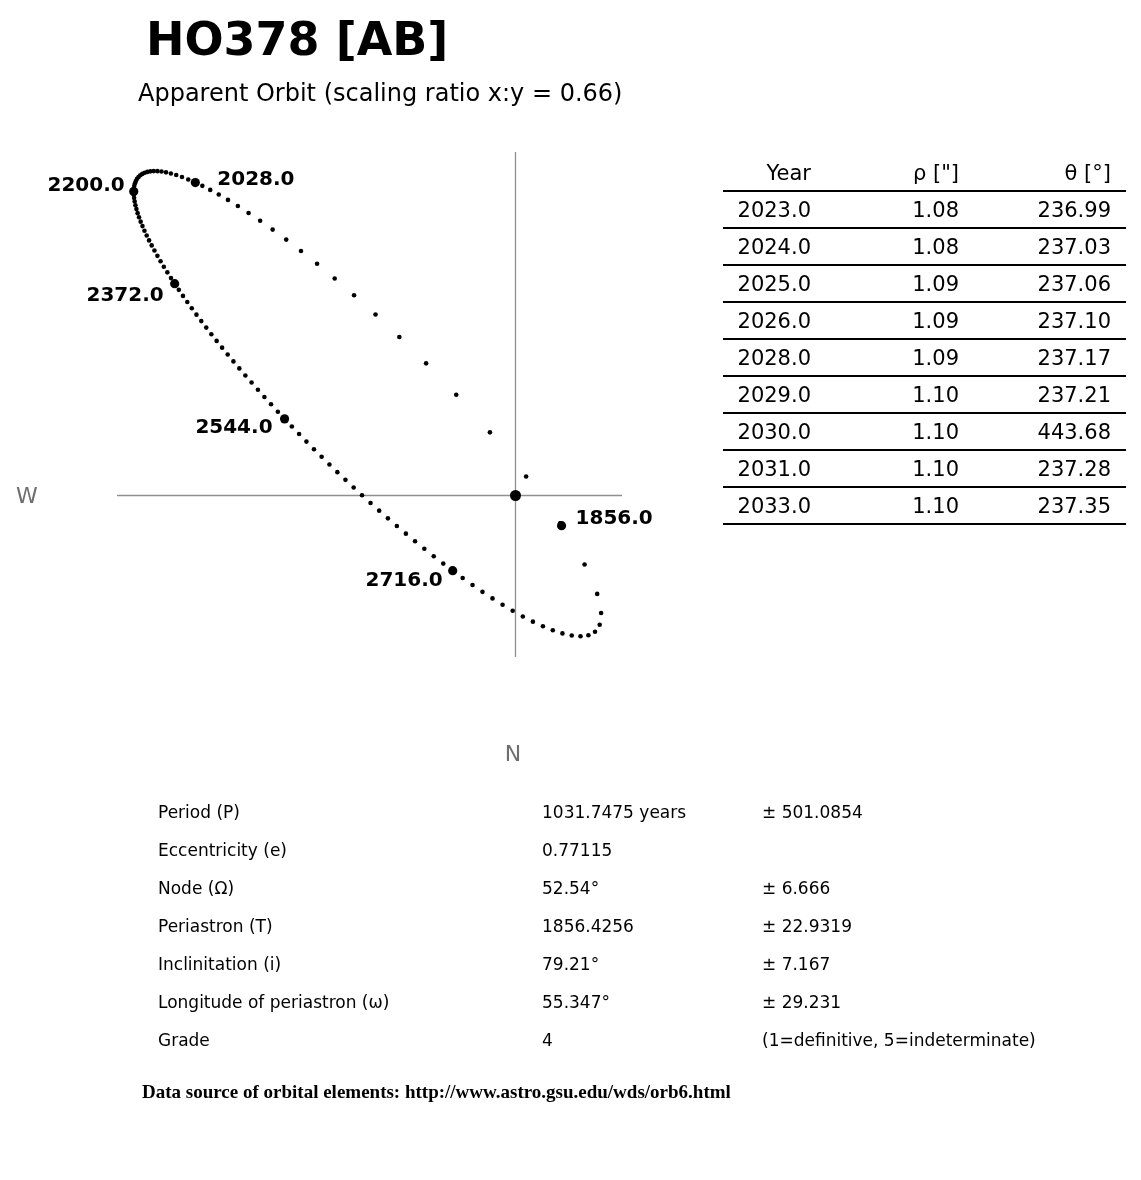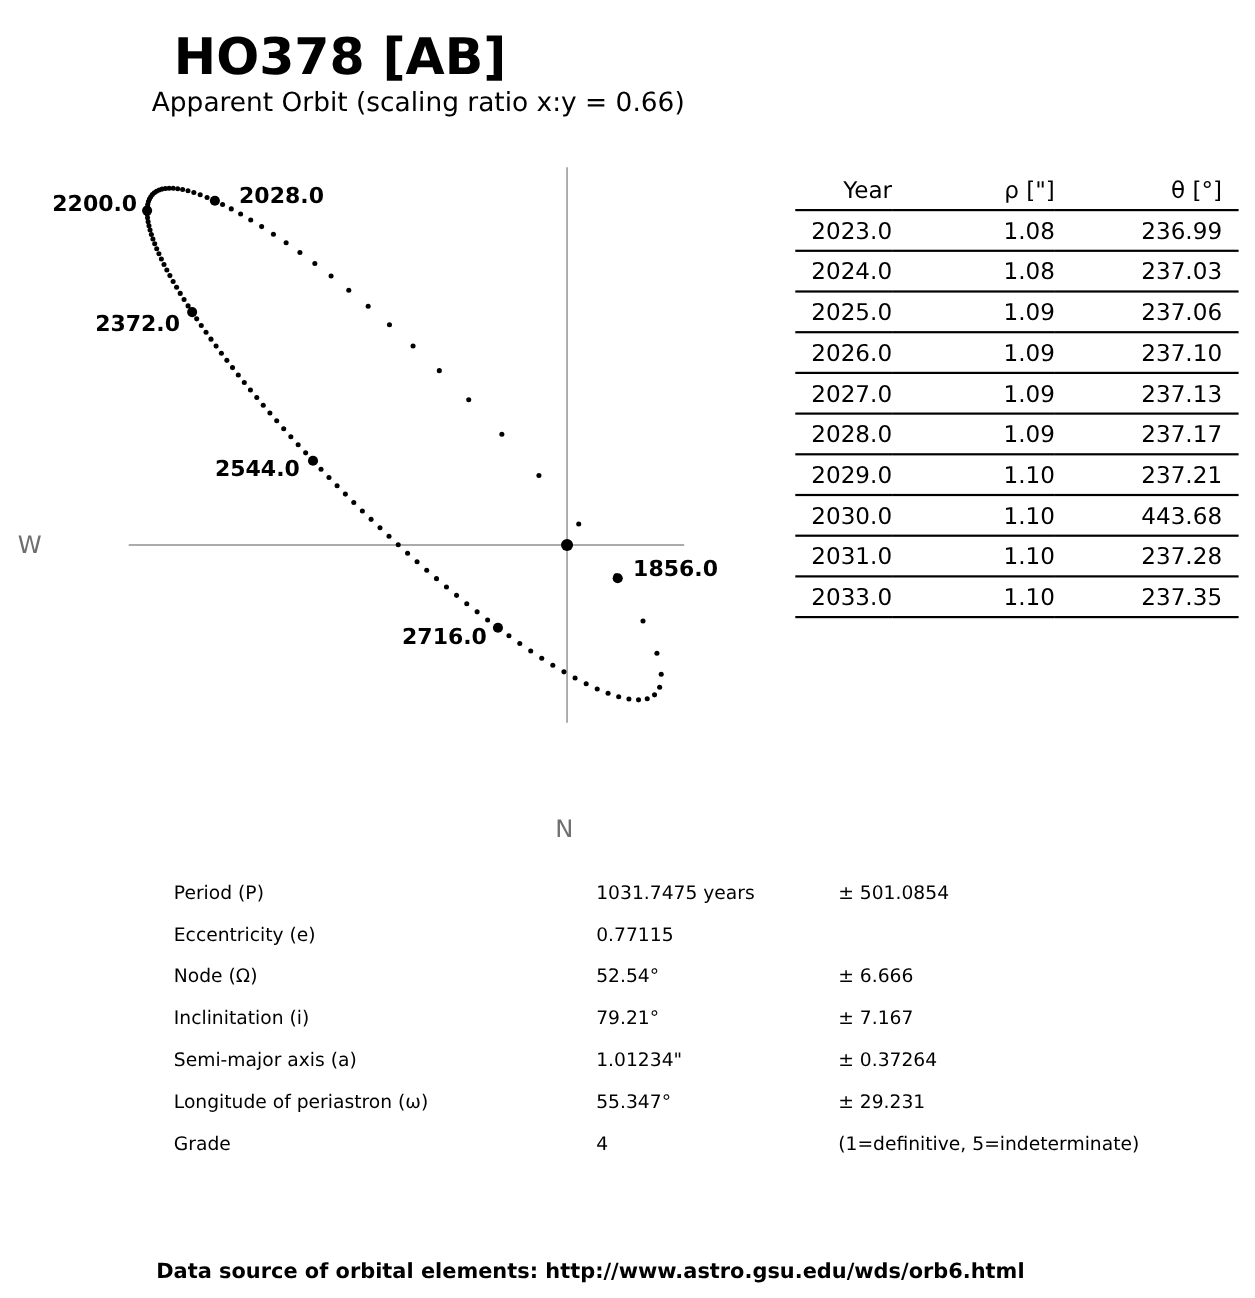--- a/index.html
+++ b/index.html
@@ -1,35 +1,35 @@
 <!DOCTYPE html>
 <html><head>
 <meta charset="utf-8">
 <style>
   html,body { margin:0; padding:0; background:#fff; }
   .page {
     position:relative; width:1141px; height:1180px; background:#ffffff;
     color:#000; font-family:"DejaVu Sans","Liberation Sans",sans-serif; overflow:hidden;
   }
-  .title { position:absolute; left:142px; top:8px; margin:16px; font-size:46px; font-weight:700; }
+  .title { position:absolute; left:142px; top:8px; margin:4px; font-size:46px; font-weight:700; }
   .subtitle { position:absolute; left:138px; top:79px; font-size:24px; }
   svg.plot { position:absolute; left:0; top:0; }
   .axis-label { font-family:"DejaVu Sans","Liberation Sans",sans-serif; font-size:22px; fill:#6f6f6f; }
   .epoch-label { font-family:"DejaVu Sans","Liberation Sans",sans-serif; font-size:20px; font-weight:700; fill:#000; }
   table.eph { position:absolute; left:723px; top:155px; border-collapse:collapse; font-size:21px; }
   table.eph th, table.eph td {
     border-bottom:2px solid #000; height:35px; padding:0;
     text-align:right; font-weight:400; white-space:nowrap;
   }
   table.eph .c0 { width:88px;text-align:right; }
   table.eph .c1 { width:148px; }
   table.eph .c2 { width:152px; padding-right:15px; }
   .elements { position:absolute; left:158px; top:793px; font-size:17px; }
   .el-row { display:grid; grid-template-columns:384px 220px auto; height:38px; line-height:38px; white-space:nowrap; }
-  .footer { position:absolute; left:142px; top:1145px; font-size:19px; font-weight:700; }
+  .footer { position:absolute; left:142px; top:1081px; font-size:19px; font-weight:700;font-family:Liberation Serif, serif; }
 </style>
 </head>
 <body>
 
 <div class="page">
 
   <h1 class="title">HO378 [AB]</h1>
   <div class="subtitle">Apparent Orbit (scaling ratio x:y = 0.66)</div>
 
   <svg class="plot" width="700" height="790" viewBox="0 0 700 790">
@@ -195,25 +195,20 @@
           <td class="c0">2025.0</td>
           <td class="c1">1.09</td>
           <td class="c2">237.06</td>
         </tr>
         <tr>
           <td class="c0">2026.0</td>
           <td class="c1">1.09</td>
           <td class="c2">237.10</td>
         </tr>
         <tr>
-          <td class="c0">2027.0</td>
-          <td class="c1">1.09</td>
-          <td class="c2">237.13</td>
-        </tr>
-        <tr>
           <td class="c0">2028.0</td>
           <td class="c1">1.09</td>
           <td class="c2">237.17</td>
         </tr>
         <tr>
           <td class="c0">2029.0</td>
           <td class="c1">1.10</td>
           <td class="c2">237.21</td>
         </tr>
         <tr>
@@ -243,30 +238,30 @@
       <div class="el-row">
         <span>Eccentricity (e)</span>
         <span>0.77115</span>
       </div>
       <div class="el-row">
         <span>Node (Ω)</span>
         <span>52.54°</span>
         <span>± 6.666</span>
       </div>
       <div class="el-row">
+        <span>Periastron (T)</span>
+        <span>1856.4256</span>
+        <span>± 22.9319</span>
+      </div>
+      <div class="el-row">
         <span>Inclinitation (i)</span>
         <span>79.21°</span>
         <span>± 7.167</span>
       </div>
       <div class="el-row">
-        <span>Semi-major axis (a)</span>
-        <span>1.01234"</span>
-        <span>± 0.37264</span>
-      </div>
-      <div class="el-row">
         <span>Longitude of periastron (ω)</span>
         <span>55.347°</span>
         <span>± 29.231</span>
       </div>
       <div class="el-row">
         <span>Grade</span>
         <span>4</span>
         <span>(1=definitive, 5=indeterminate)</span>
       </div>
     </div>

